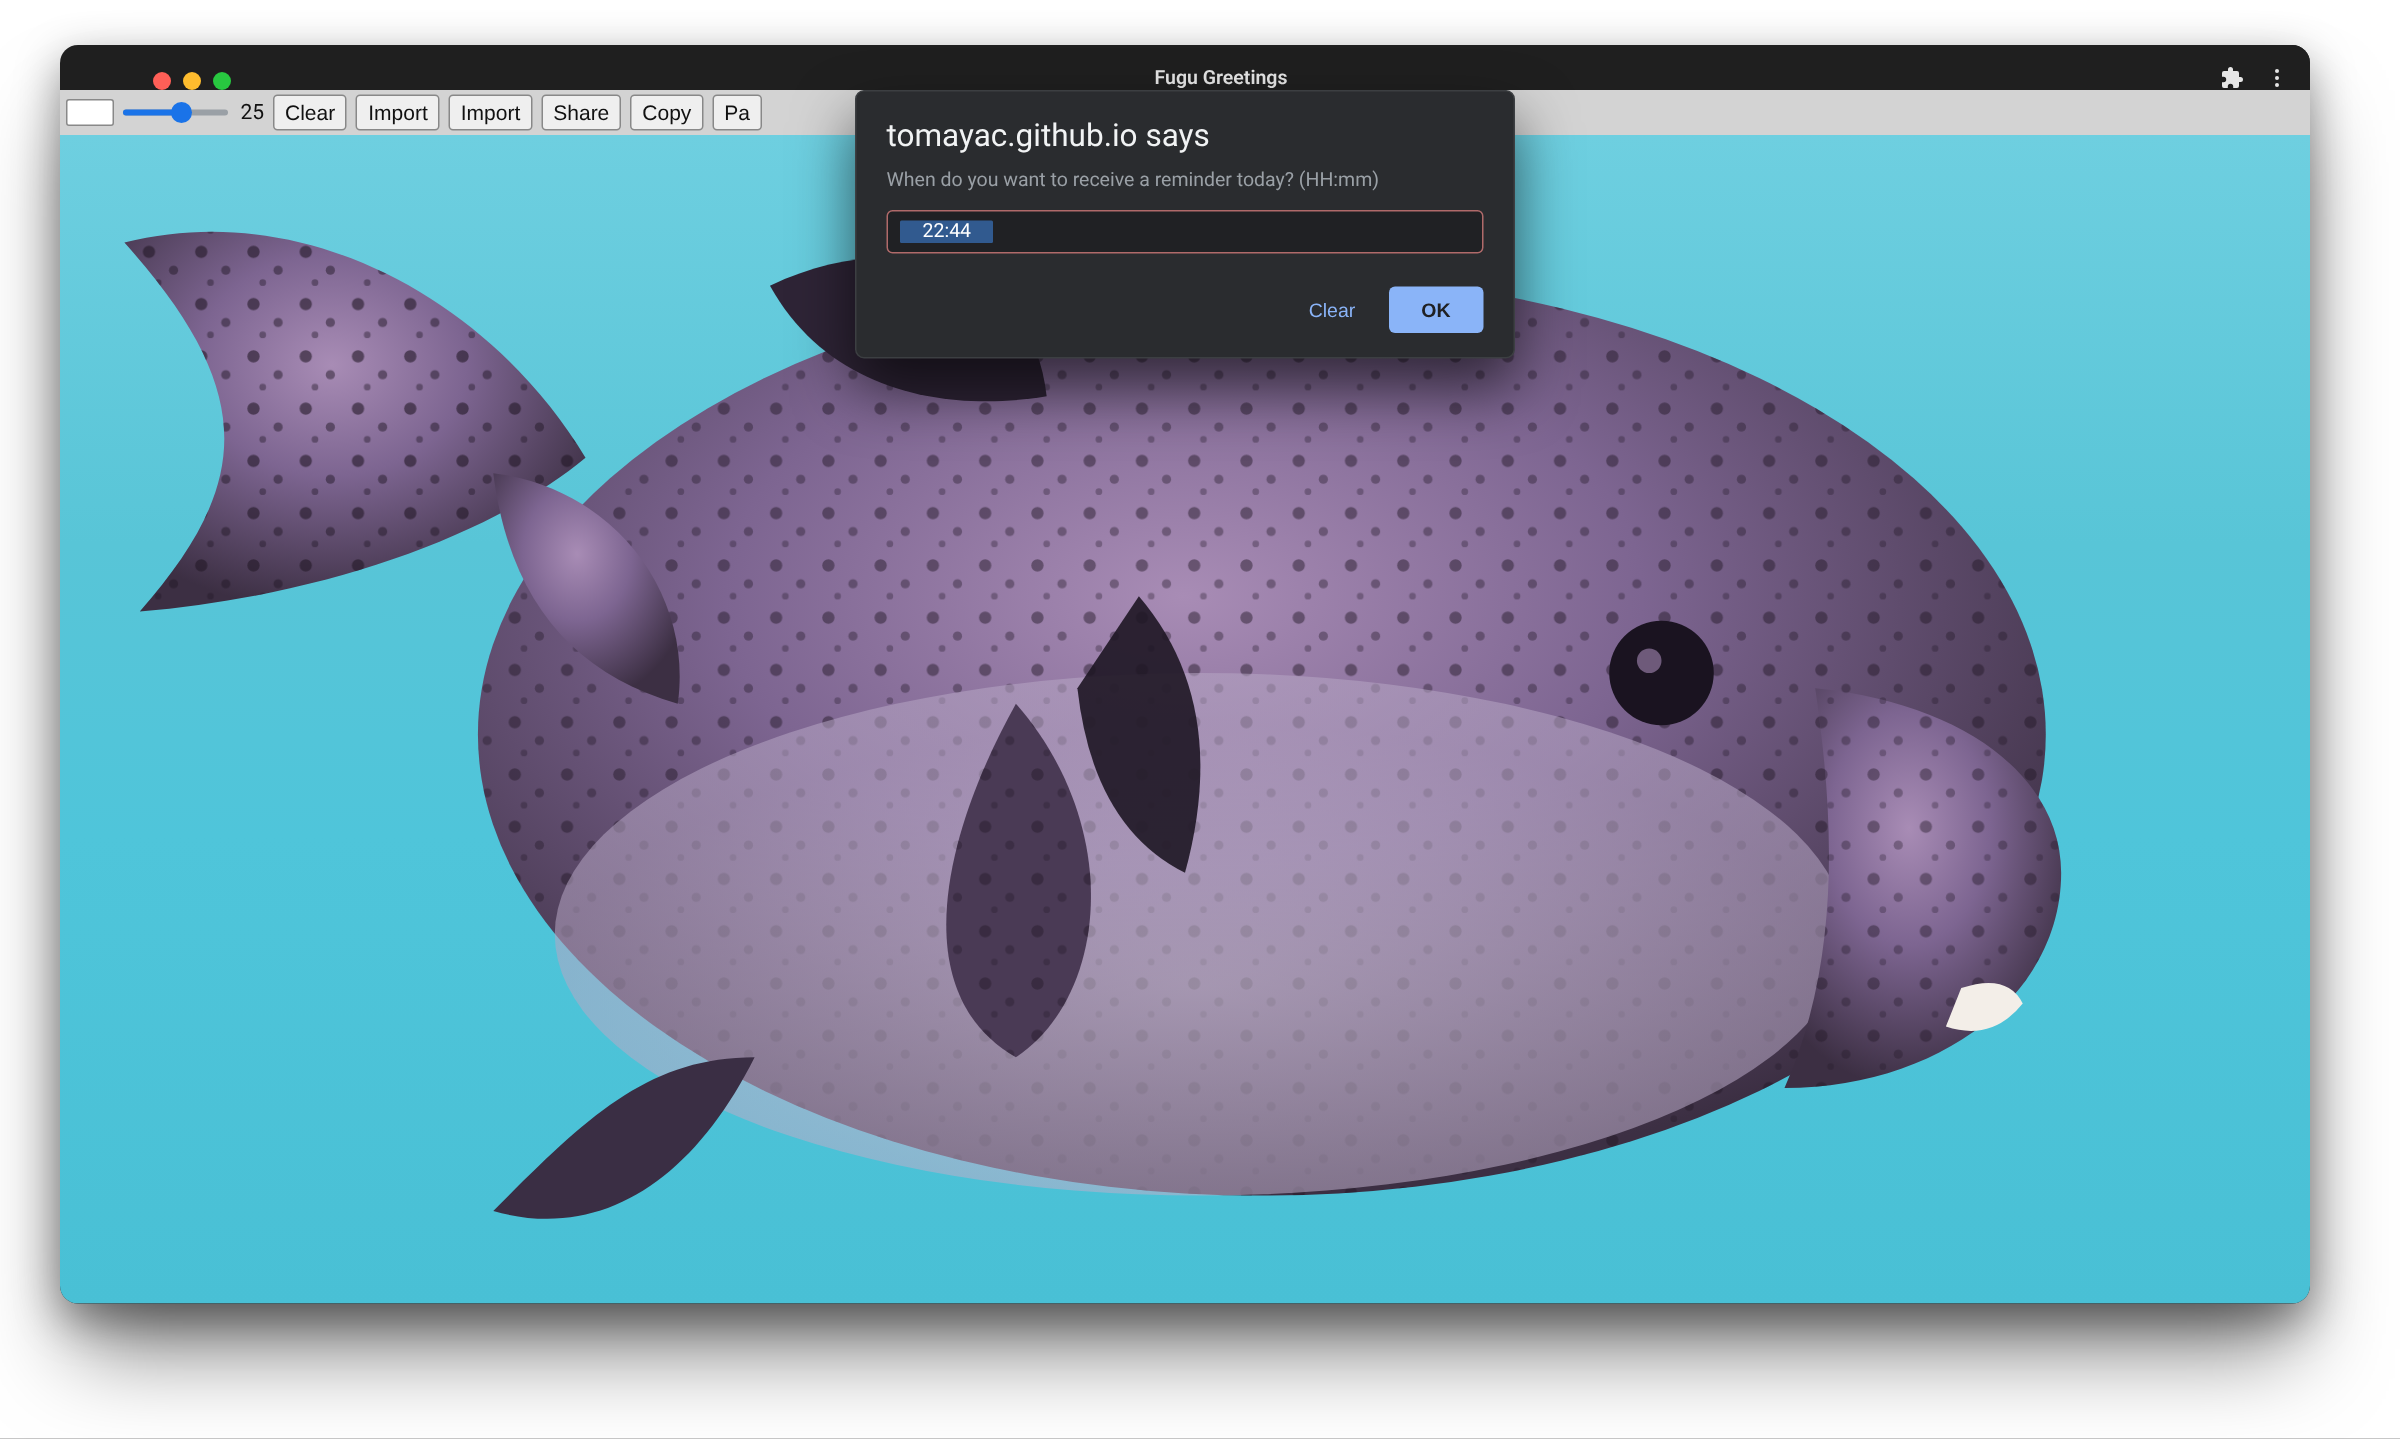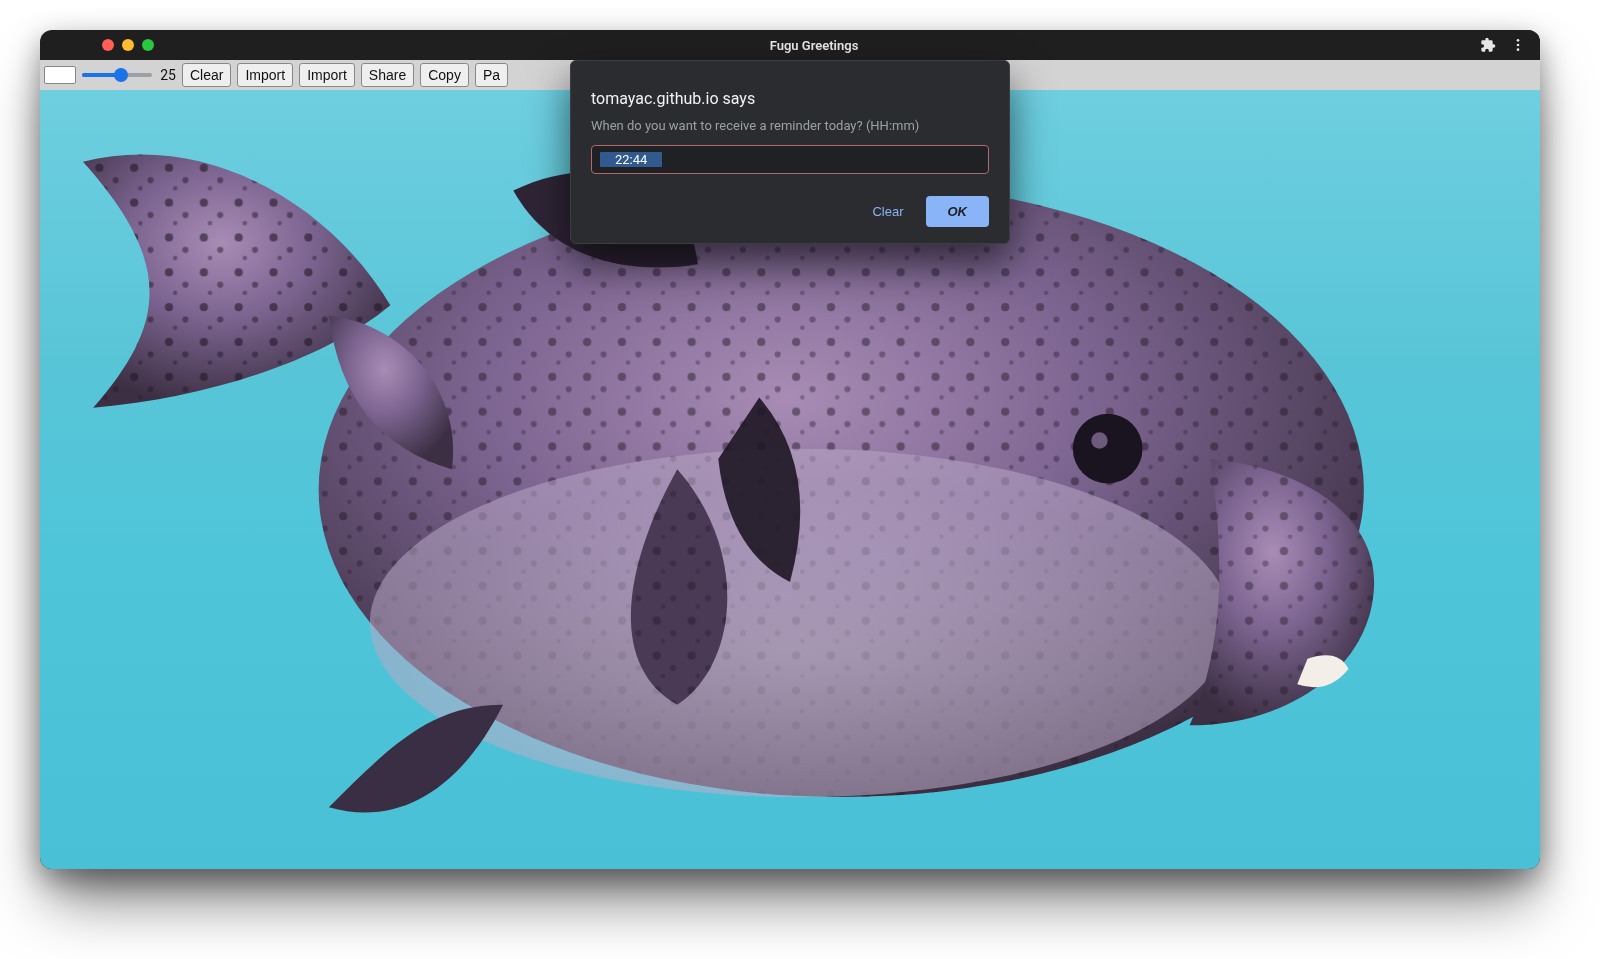--- a/index.html
+++ b/index.html
@@ -24,21 +24,21 @@
     position: relative;
     display: flex;
     flex-direction: column;
   }
 
   
   .titlebar {
     height: 30px;
     background: #1f1f1f;
     display: flex;
-    align-items: center;
+    align-items: flex-end;
     position: relative;
     flex: 0 0 auto;
     padding: 0 10px;
     margin-left: 48px;
   }
   .traffic-lights {
     display: flex;
     gap: 8px;
     align-items: center;
     margin-left: 4px;
@@ -139,24 +139,23 @@
     background: #2a2c2f;
     border: 1px solid #3c3f42;
     border-radius: 6px;
     box-shadow: 0 20px 40px rgba(0,0,0,0.6);
     padding: 18px 20px 16px 20px;
     color: #e8eaed;
     font-size: 14px;
     z-index: 10;
   }
   .dlg-origin {
-    font-size: 16px;
+    font-size: 21px;
     color: #f1f3f4;
     margin-bottom: 10px;
-    margin-top: 10px;
   }
   .dlg-msg {
     font-size: 13px;
     color: #9aa0a6;
     margin-bottom: 12px;
   }
   .dlg-input {
     width: 100%;
     background: #202124;
     border: 1px solid #b06a6a;
@@ -189,21 +188,20 @@
   }
   .dlg-ok {
     background: #8ab4f8;
     color: #202124;
     font-size: 13px;
     font-weight: 600;
     border: none;
     border-radius: 4px;
     padding: 8px 22px;
     cursor: pointer;
-    font-style: italic;
   }
 </style>
 </head>
 <body>
 
 <div class="stage">
   <div class="window">
 
     <div class="titlebar">
       <div class="traffic-lights">

